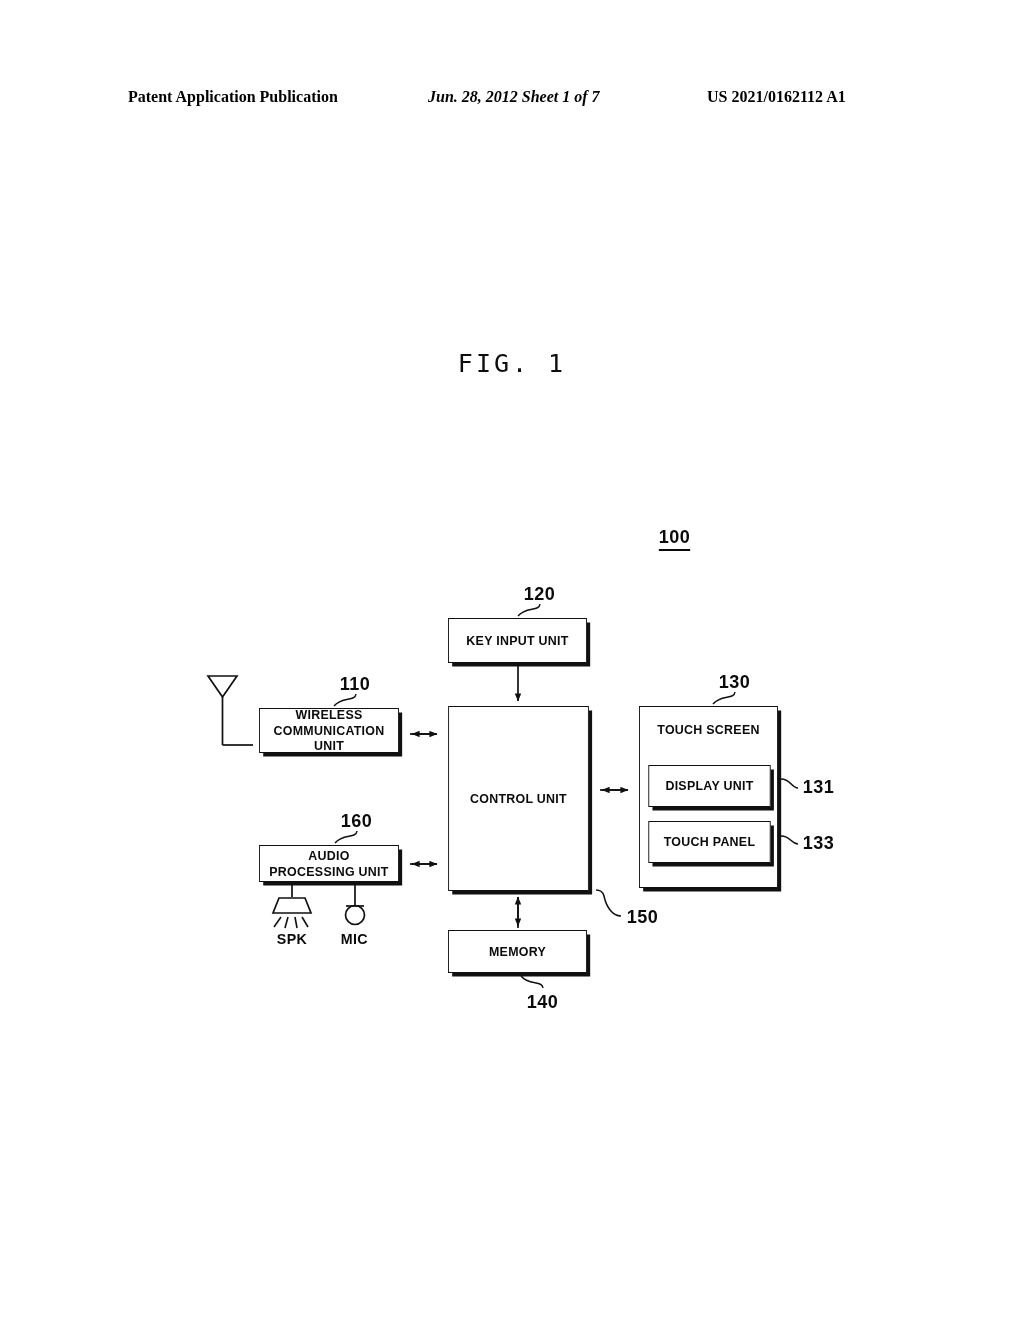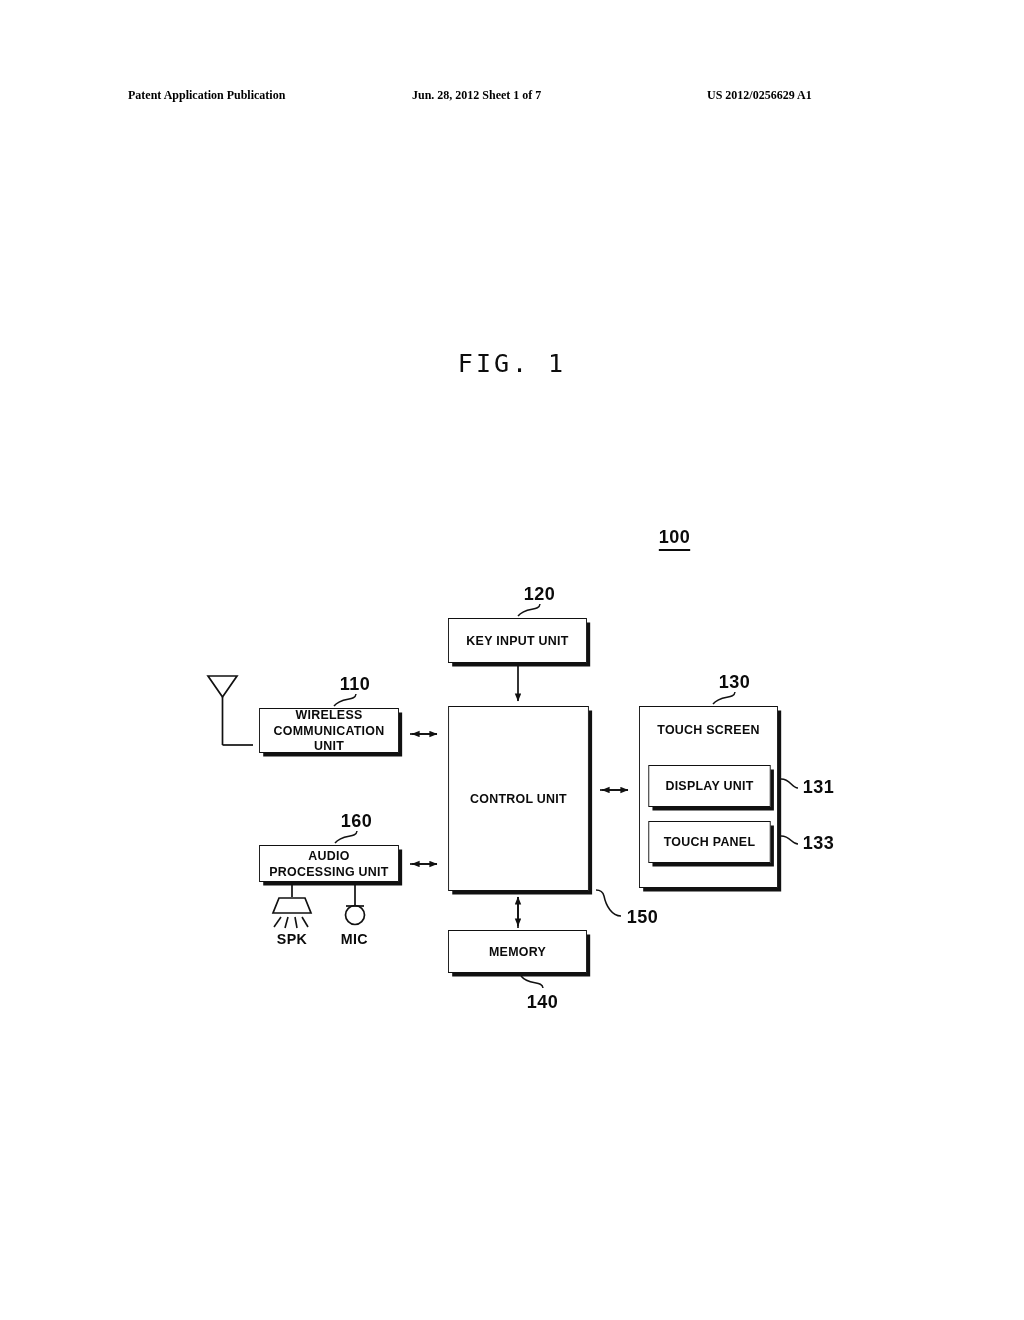--- a/index.html
+++ b/index.html
@@ -18,26 +18,26 @@
 
   
   .page-header {
     position: absolute;
     top: 88px;
     left: 0;
     width: 816px;
     height: 30px;
     font-family: "Liberation Serif", serif;
     font-weight: bold;
-    font-size: 12px;
+    font-size: 16px;
     color: #000;
     white-space: nowrap;
   }
   .hdr-pub   { position: absolute; left: 128px; top: 0; }
-  .hdr-date  { position: absolute; left: 412px; top: 0; }
+  .hdr-date  { position: absolute; left: 428px; top: 0; font-style: italic; }
   .hdr-pubno { position: absolute; left: 707px; top: 0; }
 
   
   .fig-caption {
     position: absolute;
     left: 0;
     top: 349px;
     width: 1024px;
     text-align: center;
     font-family: "DejaVu Sans Mono", monospace;
@@ -116,21 +116,21 @@
   svg.overlay line, svg.overlay path, svg.overlay polyline, svg.overlay polygon, svg.overlay circle {
     shape-rendering: geometricPrecision;
   }
 </style>
 </head>
 <body>
 
 <div class="page-header">
   <span class="hdr-pub">Patent Application Publication</span>
   <span class="hdr-date">Jun. 28, 2012  Sheet 1 of 7</span>
-  <span class="hdr-pubno">US 2012/0256629 A1</span>
+  <span class="hdr-pubno">US 2021/0162112 A1</span>
 </div>
 
 <div class="fig-caption">FIG. 1</div>
 
 <div id="diagram">
 
   <div class="ref underlined" style="left:658px; top:526px;">100</div>
 
   <div class="blk" style="left:442px; top:618px; width:151px; height:45px;">
     <span class="lbl">KEY INPUT UNIT</span>

